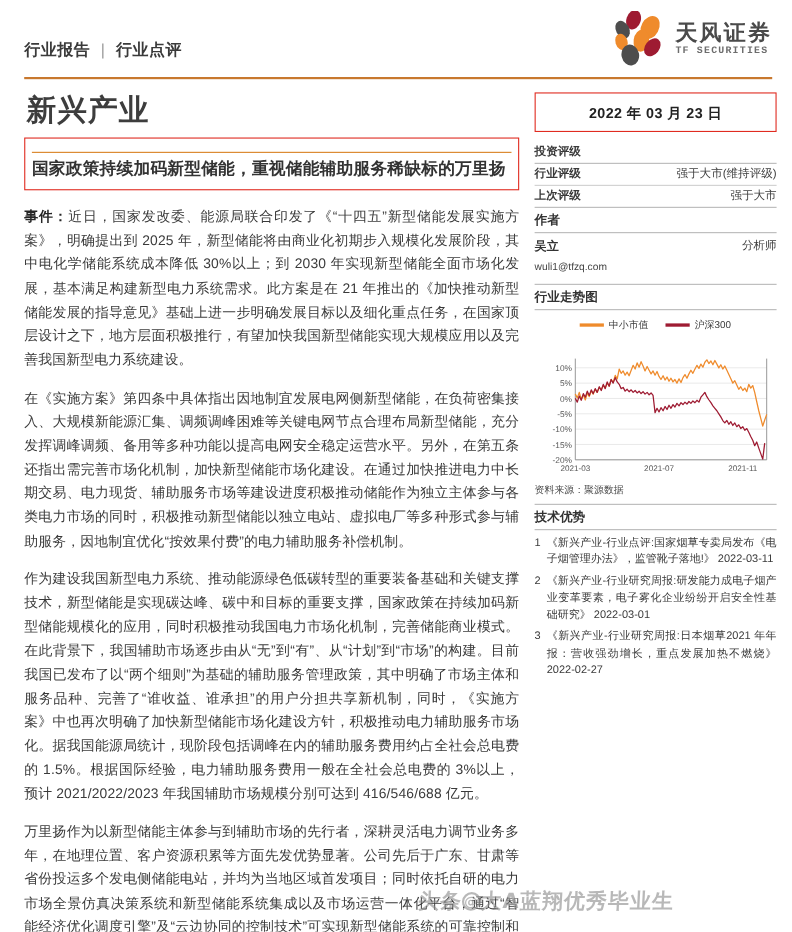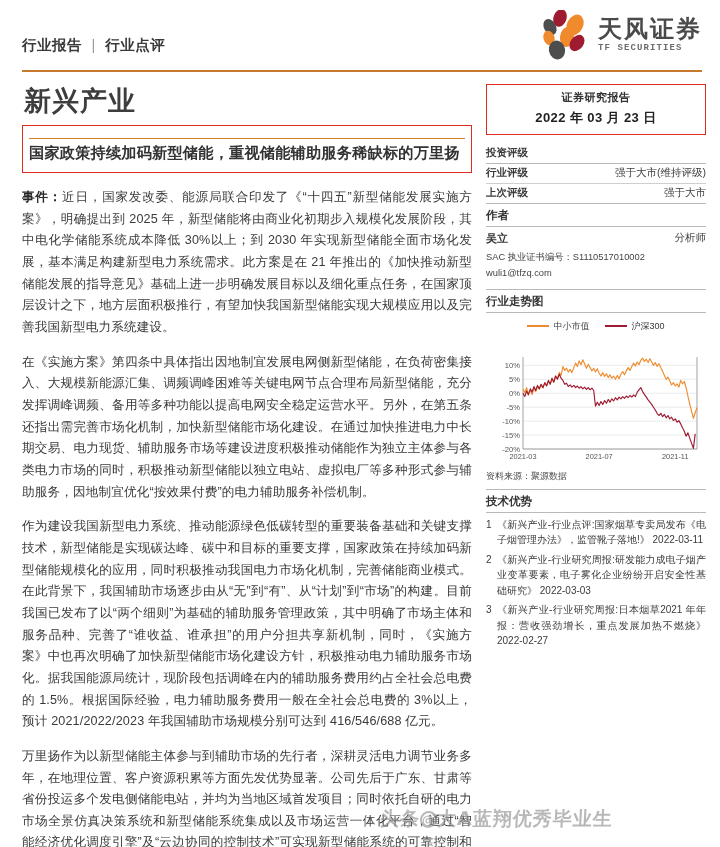--- a/index.html
+++ b/index.html
@@ -17,21 +17,21 @@
   #header { position:relative; height:78px;padding-left:45px; }
   #breadcrumb {
     position:absolute; left:22px; top:36px;
     font-size:14.5px; font-weight:bold; color:#3a3a3a;
     letter-spacing:.5px; white-space:nowrap;
   }
   #breadcrumb .sep { color:#9a9a9a; font-weight:normal; margin:0 5px; }
   #logo-block { position:absolute; right:18px; top:10px; display:flex; align-items:center; }
   #logo-mark { width:52px; height:50px; position:relative; margin-right:8px; }
   #logo-text { line-height:1; }
-  #logo-cn { font-size:24px; font-weight:bold; color:#4a4a4a; letter-spacing:2px; font-family:"DejaVu Sans",sans-serif;}
+  #logo-cn { font-size:20px; font-weight:bold; color:#4a4a4a; letter-spacing:2px; font-family:"DejaVu Sans",sans-serif;}
   #logo-en { font-size:9px; color:#6d6d6d; letter-spacing:1.1px; margin-top:3px; font-weight:bold;font-family:Liberation Mono, monospace;}
   #header-rule { position:absolute; left:22px; right:18px; top:70px; height:2px; background:#c8782e; }
 
   
   #columns { display:flex; padding:0 18px 0 22px; gap:14px; }
   #left-col { width:450px; flex:0 0 450px; }
   #right-col { width:220px; flex:0 0 220px; padding-top:6px; }
 
   
   #industry-title {
@@ -151,21 +151,20 @@
 
     <p class="para">作为建设我国新型电力系统、推动能源绿色低碳转型的重要装备基础和关键支撑技术，新型储能是实现碳达峰、碳中和目标的重要支撑，国家政策在持续加码新型储能规模化的应用，同时积极推动我国电力市场化机制，完善储能商业模式。在此背景下，我国辅助市场逐步由从“无”到“有”、从“计划”到“市场”的构建。目前我国已发布了以“两个细则”为基础的辅助服务管理政策，其中明确了市场主体和服务品种、完善了“谁收益、谁承担”的用户分担共享新机制，同时，《实施方案》中也再次明确了加快新型储能市场化建设方针，积极推动电力辅助服务市场化。据我国能源局统计，现阶段包括调峰在内的辅助服务费用约占全社会总电费的 1.5%。根据国际经验，电力辅助服务费用一般在全社会总电费的 3%以上，预计 2021/2022/2023 年我国辅助市场规模分别可达到 416/546/688 亿元。</p>
 
     <p class="para" id="para-cut">万里扬作为以新型储能主体参与到辅助市场的先行者，深耕灵活电力调节业务多年，在地理位置、客户资源积累等方面先发优势显著。公司先后于广东、甘肃等省份投运多个发电侧储能电站，并均为当地区域首发项目；同时依托自研的电力市场全景仿真决策系统和新型储能系统集成以及市场运营一体化平台，通过“智能经济优化调度引擎”及“云边协同的控制技术”可实现新型储能系统的可靠控制和收益最大化。公司已在广东、甘肃等省份投运 4 个发电侧储能电站，合计装机约 40MW，运营经验丰富；同时已签协议拟投资建设的储能电站合计装机约 1GW。凭借先发、技术优势，在电力系统中，公司对于电力价格预测、电力市场交易、运行策略优化，电网调频调峰以及电网稳定控制等方面均可有效的高效运行，最终形成三位一体形成立体化的综合竞争优势。</p>
 
   </div>
 
   <div id="right-col">
 
     <div id="report-stamp">
-      <div id="stamp-line1">证券研究报告</div>
       <div id="stamp-line2">2022 年 03 月 23 日</div>
     </div>
 
     <div class="r-row">
       <span class="r-label">投资评级</span>
       <span class="r-value"></span>
     </div>
     <div class="hr"></div>
     <div class="r-row">
       <span class="r-label">行业评级</span>
@@ -178,21 +177,20 @@
     </div>
     <div class="hr"></div>
 
     <div class="sec-title">作者</div>
     <div class="hr"></div>
 
     <div class="r-row" style="padding-top:4px;">
       <span class="author-name">吴立</span>
       <span class="author-role">分析师</span>
     </div>
-    <div class="author-meta">SAC 执业证书编号：S1110517010002</div>
     <div class="author-meta">wuli1@tfzq.com</div>
 
     <div class="hr" style="margin-top:8px;"></div>
     <div class="sec-title">行业走势图</div>
     <div class="hr"></div>
 
     <div id="chart-wrap">
       <div id="legend">
         <span class="lg">
           <span class="lg-line" id="lg-a" style="background: rgb(239, 139, 44);"></span>
@@ -238,21 +236,21 @@
       <span class="rep-idx">1</span>
       <span class="rep-txt">
         <span>《新兴产业-行业点评:国家烟草专卖局发布《电子烟管理办法》，监管靴子落地!》</span>
         <span>2022-03-11</span>
       </span>
     </div>
     <div class="rep">
       <span class="rep-idx">2</span>
       <span class="rep-txt">
         <span>《新兴产业-行业研究周报:研发能力成电子烟产业变革要素，电子雾化企业纷纷开启安全性基础研究》</span>
-        <span>2022-03-03</span>
+        <span>2022-03-01</span>
       </span>
     </div>
     <div class="rep">
       <span class="rep-idx">3</span>
       <span class="rep-txt">
         <span>《新兴产业-行业研究周报:日本烟草2021 年年报：营收强劲增长，重点发展加热不燃烧》</span>
         <span>2022-02-27</span>
       </span>
     </div>
 

